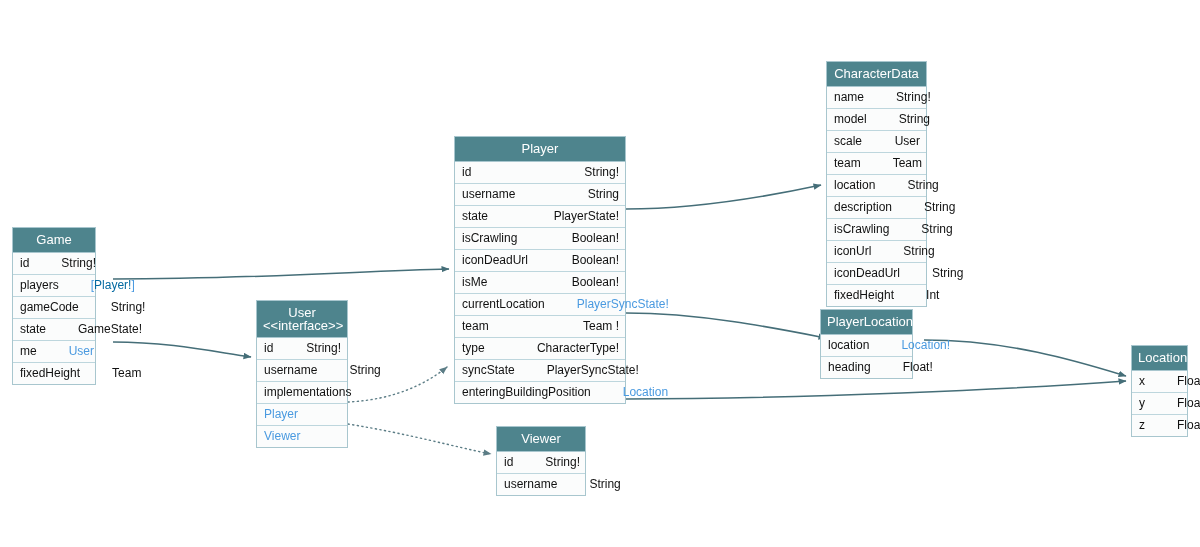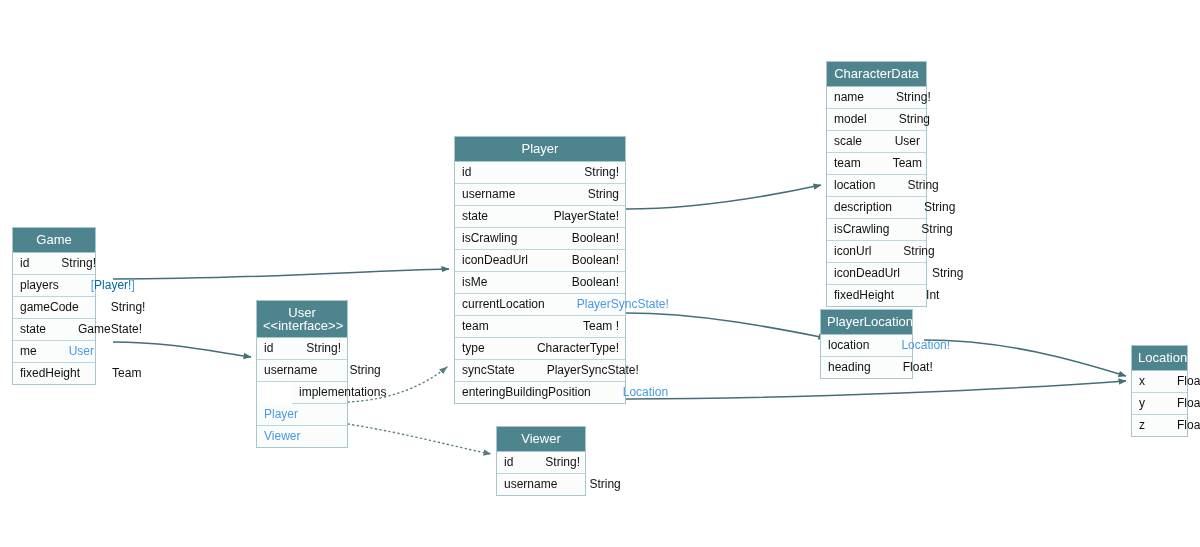--- a/index.html
+++ b/index.html
@@ -69,21 +69,20 @@
     background: #fbfcfc;
     min-height: 21px;
     white-space: nowrap;
     gap: 24px;
   }
   .row:last-child { border-bottom: none; }
   .row .fname { text-align: left; }
   .row .ftype { text-align: right; padding-left: 8px; }
   .row.link .ftype, .row.linkname .fname { color: #4a9ae0; }
   .row.center {
-    margin-left: 35px;
   }
   .row.center .fname { width: 100%; text-align: center; }
   .row.impl .fname { color: #4a9ae0; text-align: left; }
   .row.impl { justify-content: flex-start; }
   .bracket { color: #111111; }
   .bracket .in { color: #0369a1; }
 </style>
 </head>
 <body>
 

